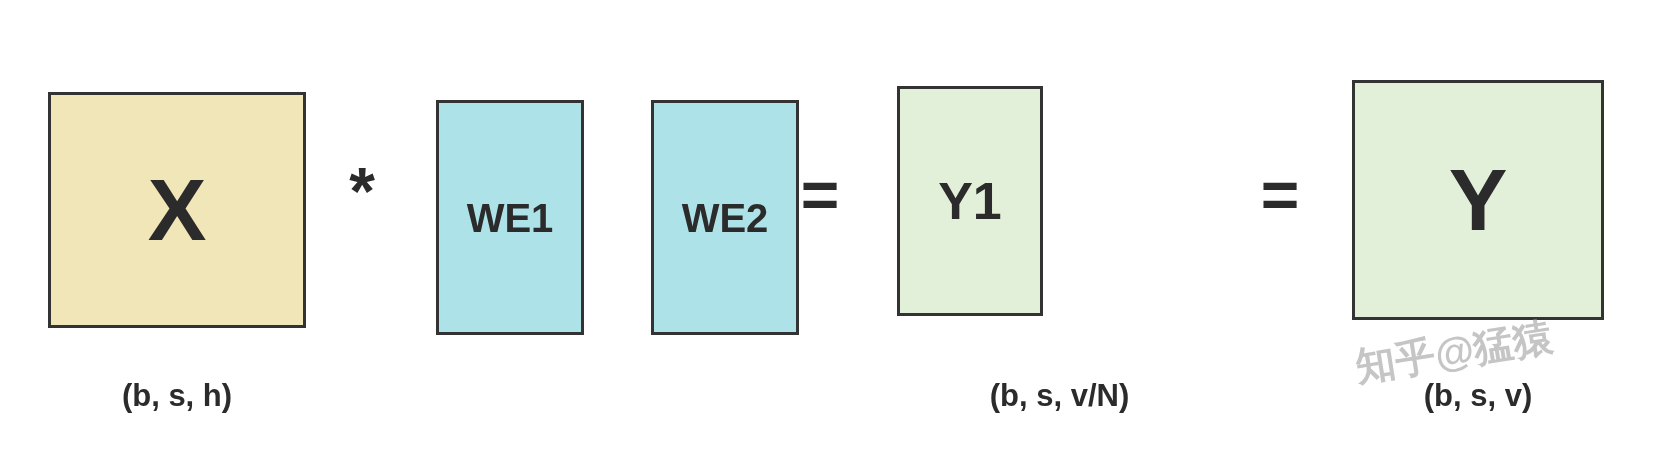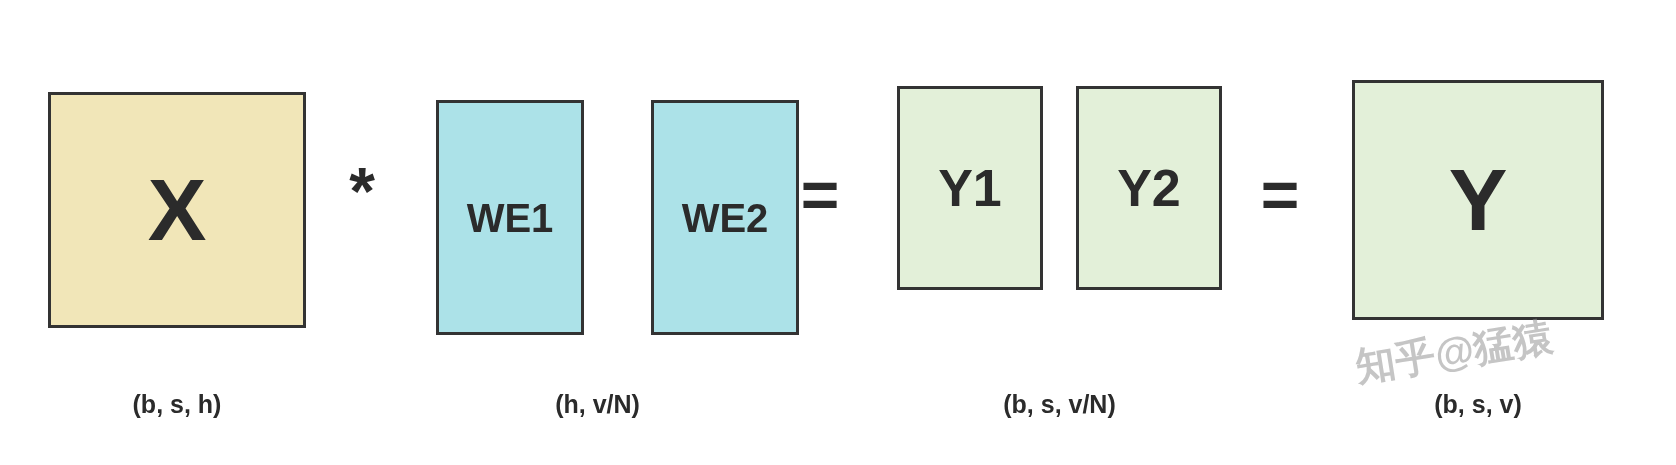--- a/index.html
+++ b/index.html
@@ -34,21 +34,21 @@
   }
   .we-box {
     top: 100px;
     width: 148px; height: 235px;
     background: #ace2e8;
   }
   .we1 { left: 436px; }
   .we2 { left: 611px; margin-left: 40px; }
   .ysplit-box {
     top: 86px;
-    width: 146px; height: 204px;
+    width: 146px; height: 230px;
     background: #e3f0d9;
   }
   .y1 { left: 897px; }
   .y2 { left: 1076px; }
   .y-box {
     left: 1352px; top: 80px;
     width: 252px; height: 240px;
     background: #e3f0d9;
   }
   .label-xl {
@@ -86,24 +86,23 @@
   }
   .op-eq2 {
     left: 1232px; top: 162px;
     width: 96px;
     font-size: 66px;
   }
   .dim {
     position: absolute;
     top: 378px;
     text-align: center;
-    font-size: 25px;
+    font-size: 31px;
     font-weight: 700;
     color: #2b2b2b;
-    margin-top: 12px;
   }
   .dim-x { left: 48px; width: 258px; }
   .dim-we { left: 436px; width: 323px; }
   .dim-ysplit { left: 897px; width: 325px; }
   .dim-y { left: 1352px; width: 252px; }
   .watermark {
     position: absolute;
     left: 1356px; top: 340px;
     font-size: 40px;
     font-weight: 700;
@@ -132,30 +131,26 @@
   <div class="box we-box we2">
     <span class="label-md">WE2</span>
   </div>
 
   <div class="op op-eq1">=</div>
 
   <div class="box ysplit-box y1">
     <span class="label-lg">Y1</span>
   </div>
 
-  <div class="box ysplit-box y2">
-    <span class="label-lg">Y2</span>
-  </div>
 
   <div class="op op-eq2">=</div>
 
   <div class="box y-box">
     <span class="label-xl">Y</span>
   </div>
 
   <div class="dim dim-x">(b, s, h)</div>
-  <div class="dim dim-we">(h, v/N)</div>
   <div class="dim dim-y">(b, s, v)</div>
   <div class="dim dim-ysplit">(b, s, v/N)</div>
 
   <div class="watermark">知乎@猛猿</div>
 
 </div>
 
 </body></html>

